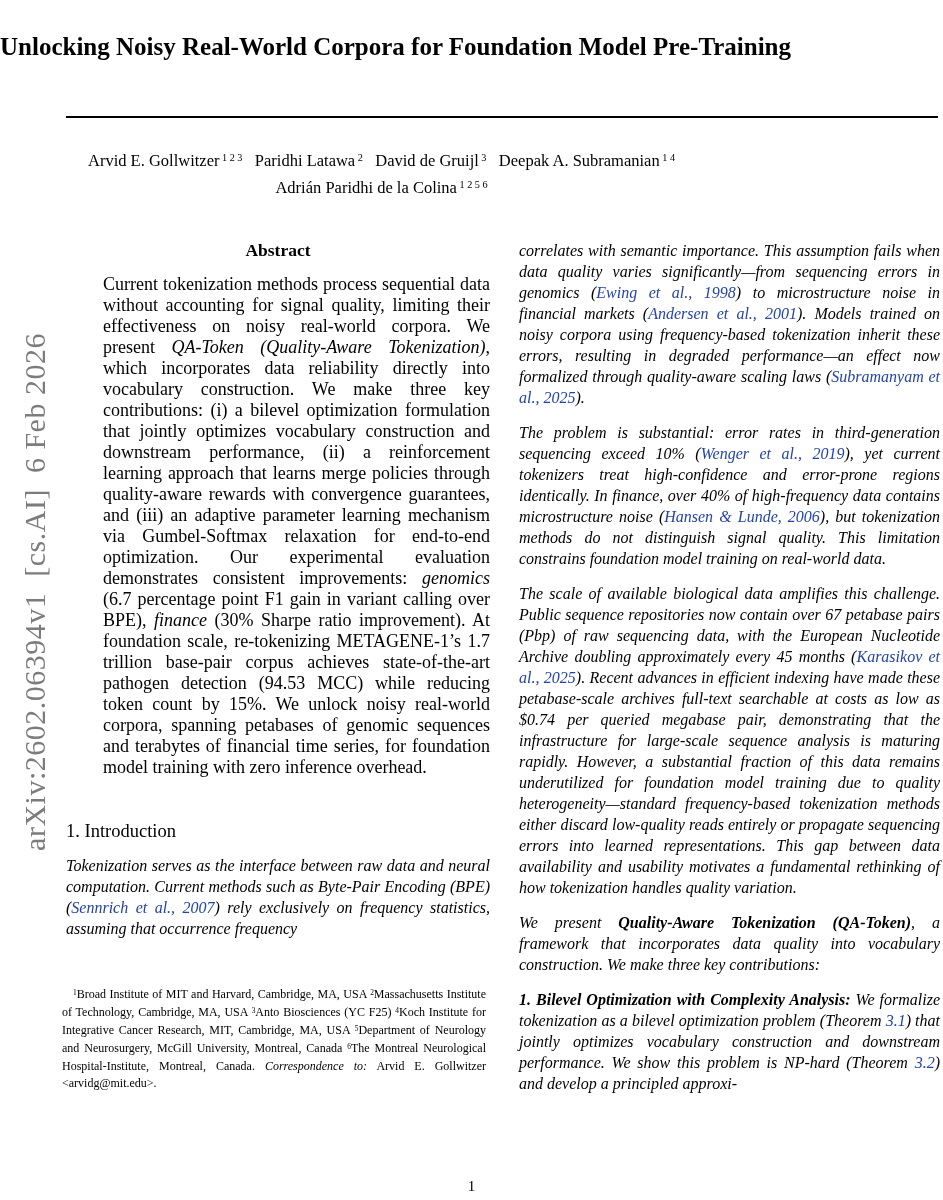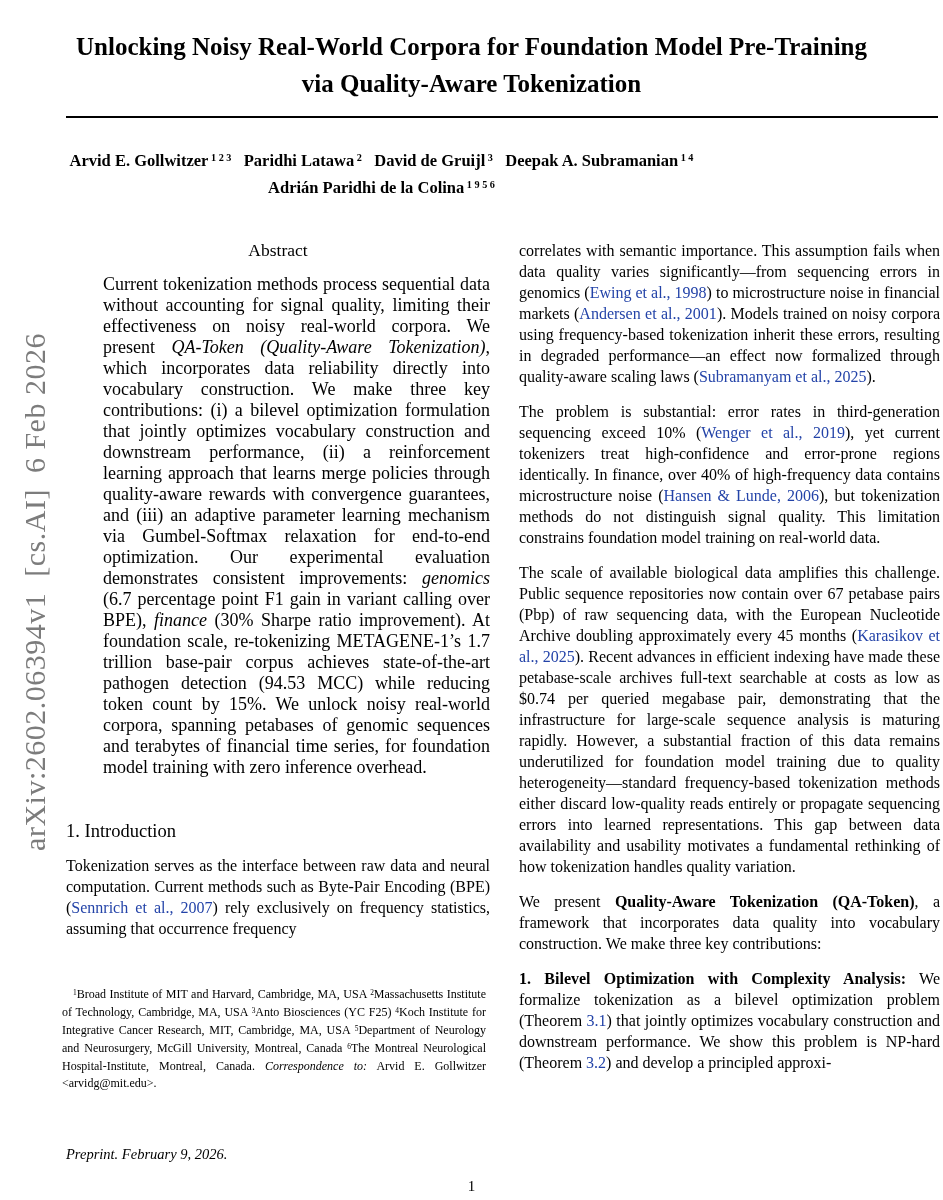--- a/index.html
+++ b/index.html
@@ -22,63 +22,63 @@
     text-align: center;
     font-size: 30px;
     line-height: 40px;
     letter-spacing: 0.5px;
     color: var(--watermark_gray, #7c7c7c);
     white-space: nowrap;
   }
 
   .title-block {
     position: absolute; top: 28px; left: 0; width: 943px;
-    text-align: center;
     font-weight: bold;
     font-size: 25px;
     line-height: 37px;
   }
   .title-rule {
     position: absolute; top: 116px; left: 66px; width: 872px;
     border-top: 2px solid var(--rule_black, #000000);
   }
   .authors {
     position: absolute; top: 148px; left: 0; width: 763px;
     text-align: center;
-    font-weight: bold;
+    font-weight: normal;
     font-size: 16.5px;
     line-height: 25px;
   }
 
   .col { position: absolute; top: 240px; }
   .col-left  { left: 66px;  width: 424px; }
   .col-right { left: 519px; width: 421px; }
 
   .abstract-heading {
     text-align: center;
-    font-weight: normal;
+    font-weight: bold;
     font-size: 17.5px;
     margin-bottom: 13px;
   }
   .abstract-body {
     margin-left: 37px;
     font-size: 18px;
     line-height: 21px;
     text-align: justify;
   }
   .section-heading {
     margin-top: 43px;
     font-weight: normal;
     font-size: 18.5px;
   }
   .body-para {
     margin-top: 13px;
     font-size: 16px;
     line-height: 21px;
     text-align: justify;
+    font-style: italic;
   }
   .col-right .body-para { margin-top: 0; margin-bottom: 14px; }
 
   .footnotes {
     position: absolute; left: 62px; top: 986px; width: 424px;
     font-size: 12px;
     line-height: 17px;
     text-align: justify;
     text-indent: 11px;
   }
@@ -101,44 +101,42 @@
 </style>
 </head>
 <body>
 
 <div class="sheet">
 
   <div class="watermark">arXiv:2602.06394v1&nbsp;&nbsp;[cs.AI]&nbsp;&nbsp;6 Feb 2026</div>
 
   <div class="title-block">
     <div>Unlocking Noisy Real-World Corpora for Foundation Model Pre-Training</div>
-    <div>via Quality-Aware Tokenization</div>
   </div>
 
   <div class="title-rule"></div>
 
   <div class="authors">
     <div><span>Arvid E. Gollwitzer</span><span class="seg-sup"> 1 2 3</span><span>&nbsp;&nbsp;&nbsp;</span><span>Paridhi Latawa</span><span class="seg-sup"> 2</span><span>&nbsp;&nbsp;&nbsp;</span><span>David de Gruijl</span><span class="seg-sup"> 3</span><span>&nbsp;&nbsp;&nbsp;</span><span>Deepak A. Subramanian</span><span class="seg-sup"> 1 4</span></div>
-    <div><span>Adrián Paridhi de la Colina</span><span class="seg-sup"> 1 9 5 6</span></div>
+    <div><span>Adrián Paridhi de la Colina</span><span class="seg-sup"> 1 2 5 6</span></div>
   </div>
 
   <div class="col col-left">
     <div class="abstract-heading">Abstract</div>
     <div class="abstract-body"><span>Current tokenization methods process sequential data without accounting for signal quality, limiting their effectiveness on noisy real-world corpora. We present </span><span class="seg-i">QA-Token (Quality-Aware Tokenization)</span><span>, which incorporates data reliability directly into vocabulary construction. We make three key contributions: (i) a bilevel optimization formulation that jointly optimizes vocabulary construction and downstream performance, (ii) a reinforcement learning approach that learns merge policies through quality-aware rewards with convergence guarantees, and (iii) an adaptive parameter learning mechanism via Gumbel-Softmax relaxation for end-to-end optimization. Our experimental evaluation demonstrates consistent improvements: </span><span class="seg-i">genomics</span><span> (6.7 percentage point F1 gain in variant calling over BPE), </span><span class="seg-i">finance</span><span> (30% Sharpe ratio improvement). At foundation scale, re-tokenizing METAGENE-1’s 1.7 trillion base-pair corpus achieves state-of-the-art pathogen detection (94.53 MCC) while reducing token count by 15%. We unlock noisy real-world corpora, spanning petabases of genomic sequences and terabytes of financial time series, for foundation model training with zero inference overhead.</span></div>
     <div class="section-heading">1. Introduction</div>
     <div class="body-para"><span>Tokenization serves as the interface between raw data and neural computation. Current methods such as Byte-Pair Encoding (BPE) (</span><span class="seg-cite">Sennrich et al., 2007</span><span>) rely exclusively on frequency statistics, assuming that occurrence frequency</span></div>
   </div>
 
   <div class="col col-right">
     <div class="body-para"><span>correlates with semantic importance. This assumption fails when data quality varies significantly—from sequencing errors in genomics (</span><span class="seg-cite">Ewing et al., 1998</span><span>) to microstructure noise in financial markets (</span><span class="seg-cite">Andersen et al., 2001</span><span>). Models trained on noisy corpora using frequency-based tokenization inherit these errors, resulting in degraded performance—an effect now formalized through quality-aware scaling laws (</span><span class="seg-cite">Subramanyam et al., 2025</span><span>).</span></div>
     <div class="body-para"><span>The problem is substantial: error rates in third-generation sequencing exceed 10% (</span><span class="seg-cite">Wenger et al., 2019</span><span>), yet current tokenizers treat high-confidence and error-prone regions identically. In finance, over 40% of high-frequency data contains microstructure noise (</span><span class="seg-cite">Hansen &amp; Lunde, 2006</span><span>), but tokenization methods do not distinguish signal quality. This limitation constrains foundation model training on real-world data.</span></div>
     <div class="body-para"><span>The scale of available biological data amplifies this challenge. Public sequence repositories now contain over 67 petabase pairs (Pbp) of raw sequencing data, with the European Nucleotide Archive doubling approximately every 45 months (</span><span class="seg-cite">Karasikov et al., 2025</span><span>). Recent advances in efficient indexing have made these petabase-scale archives full-text searchable at costs as low as $0.74 per queried megabase pair, demonstrating that the infrastructure for large-scale sequence analysis is maturing rapidly. However, a substantial fraction of this data remains underutilized for foundation model training due to quality heterogeneity—standard frequency-based tokenization methods either discard low-quality reads entirely or propagate sequencing errors into learned representations. This gap between data availability and usability motivates a fundamental rethinking of how tokenization handles quality variation.</span></div>
     <div class="body-para"><span>We present </span><span class="seg-b">Quality-Aware Tokenization (QA-Token)</span><span>, a framework that incorporates data quality into vocabulary construction. We make three key contributions:</span></div>
     <div class="body-para"><span class="seg-b">1. Bilevel Optimization with Complexity Analysis:</span><span> We formalize tokenization as a bilevel optimization problem (Theorem </span><span class="seg-cite">3.1</span><span>) that jointly optimizes vocabulary construction and downstream performance. We show this problem is NP-hard (Theorem </span><span class="seg-cite">3.2</span><span>) and develop a principled approxi-</span></div>
   </div>
 
   <div class="footnotes"><span class="seg-sup">1</span><span>Broad Institute of MIT and Harvard, Cambridge, MA, USA </span><span class="seg-sup">2</span><span>Massachusetts Institute of Technology, Cambridge, MA, USA </span><span class="seg-sup">3</span><span>Anto Biosciences (YC F25) </span><span class="seg-sup">4</span><span>Koch Institute for Integrative Cancer Research, MIT, Cambridge, MA, USA </span><span class="seg-sup">5</span><span>Department of Neurology and Neurosurgery, McGill University, Montreal, Canada </span><span class="seg-sup">6</span><span>The Montreal Neurological Hospital-Institute, Montreal, Canada. </span><span class="seg-i">Correspondence to:</span><span> Arvid E. Gollwitzer &lt;arvidg@mit.edu&gt;.</span></div>
 
-  <div class="preprint">Preprint. February 9, 2026.</div>
 
   <div class="page-number">1</div>
 
 </div>
 
 </body></html>

